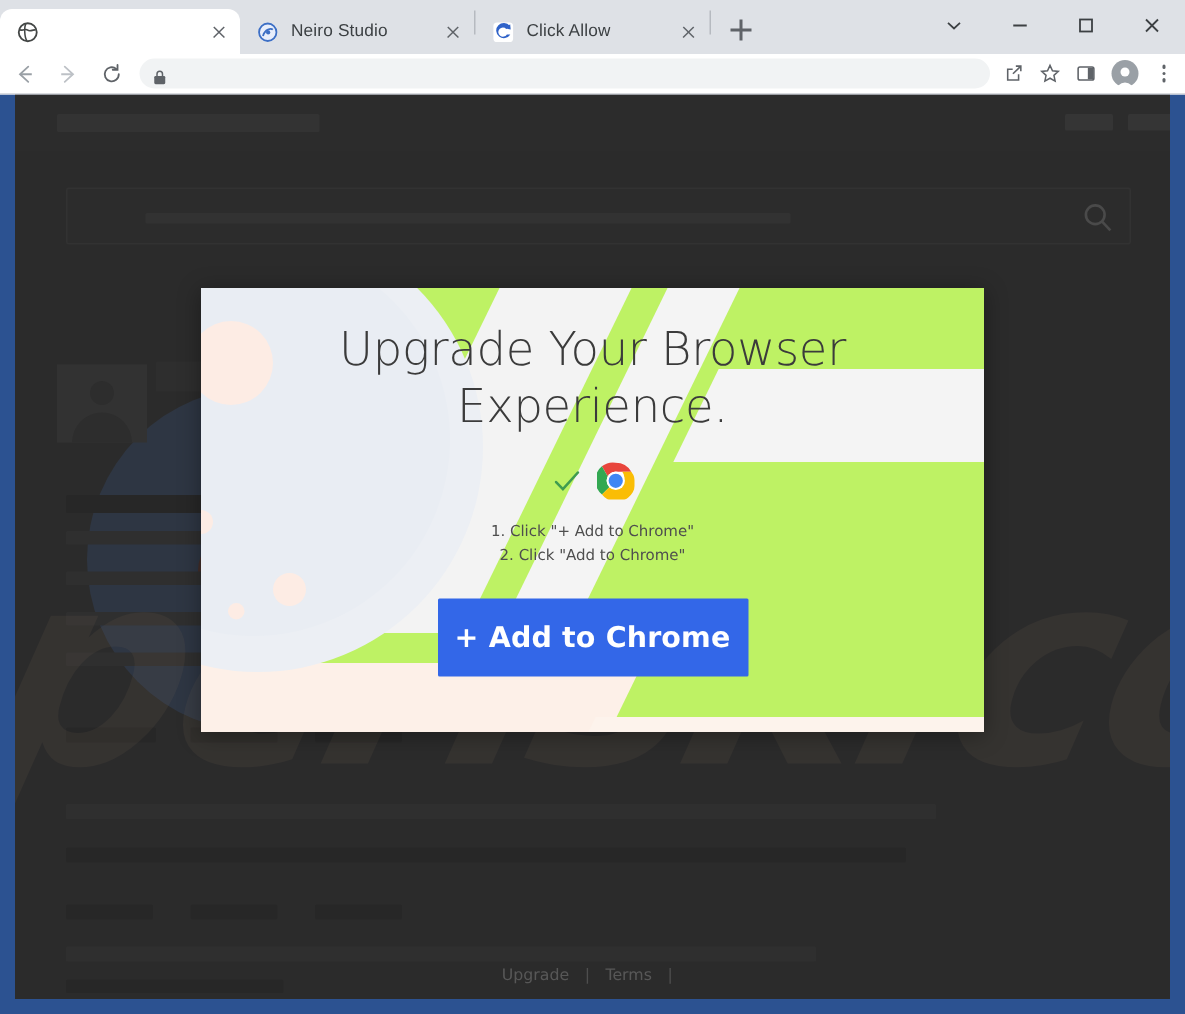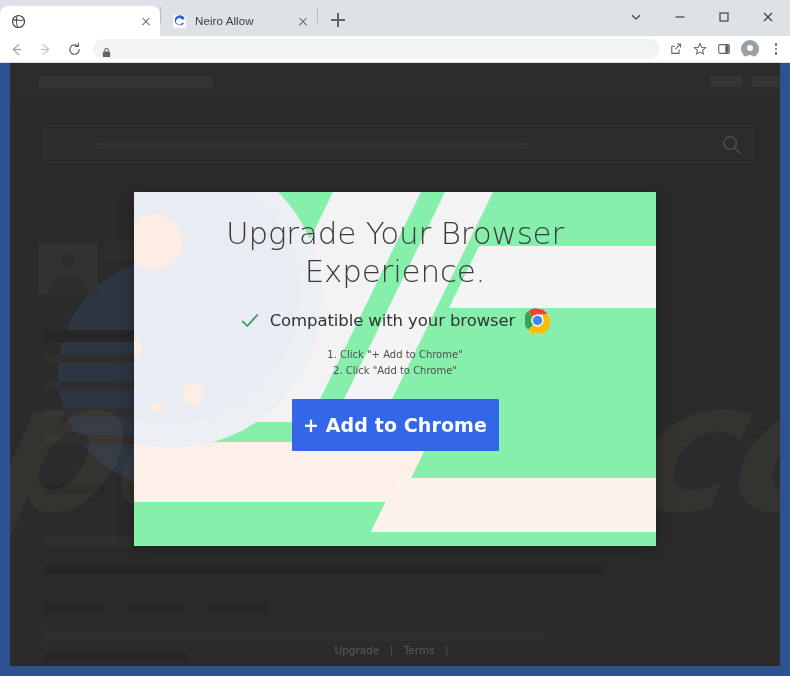--- a/index.html
+++ b/index.html
@@ -208,22 +208,22 @@
     white-space: nowrap;
     transform: skewX(-14deg);
   }
 
   
   #scrim { position: absolute; inset: 0; background: rgba(24,24,24,0.42); }
 
   
   #modal {
     position: absolute; left: 124px; top: 129px;
-    width: 522px; height: 354px;
-    background: #86efac;
+    width: 522px; height: 296px;
+    background: #bef264;
     box-shadow: 0 2px 14px rgba(0,0,0,.35);
     overflow: hidden;
   }
   #modal-deco { position: absolute; inset: 0; overflow: hidden; }
   #deco-big {
     position: absolute; left: -112px; top: -44px;
     width: 300px; height: 300px; border-radius: 50%;
     background: #eceff4;
   }
   #deco-big2 {
@@ -338,31 +338,43 @@
         <svg width="15" height="15" viewBox="0 0 16 16">
           <circle cx="8" cy="8" r="6.4" fill="none" stroke="#444746" stroke-width="1.3"></circle>
           <path d="M2.4 6.2 C5 7.5 6 5 8 6.5 C10 8 12 5.5 13.6 6.6" fill="none" stroke="#444746" stroke-width="1.2"></path>
           <path d="M6.6 2 C5.4 4.4 5.6 11.5 7.4 14" fill="none" stroke="#444746" stroke-width="1.1"></path>
         </svg>
       </span>
       <span class="tab-title"></span>
       <span class="tab-close"></span>
     </div>
 
+    <div class="tab" style="width:156px;">
+      <span class="tab-favicon">
+        <svg width="15" height="15" viewBox="0 0 16 16">
+          <circle cx="8" cy="8" r="7" fill="#e8eefb"></circle>
+          <circle cx="8" cy="8" r="6.2" fill="none" stroke="#3d6fc4" stroke-width="1.3"></circle>
+          <path d="M4.6 10.6 C6 5.6 10.4 5 11.6 6.2" fill="none" stroke="#3d6fc4" stroke-width="1.3"></path>
+          <circle cx="8.3" cy="8.1" r="1.5" fill="#3d6fc4"></circle>
+        </svg>
+      </span>
+      <span class="tab-title">Neiro Studio</span>
+      <span class="tab-close"></span>
+    </div>
     <div class="tab-sep"></div>
 
     <div class="tab" style="width:156px;">
       <span class="tab-favicon">
         <svg width="15" height="15" viewBox="0 0 16 16">
           <rect x="1" y="1" width="14" height="14" rx="2.6" fill="#ffffff"></rect>
           <path d="M12.6 3.4 A5.4 5.4 0 1 0 13 9.6 L10.6 9.6 A3.3 3.3 0 1 1 10.2 5.6 Z" fill="#2f62c8"></path>
           <path d="M12.9 2.3 L13.3 6.1 L9.6 5.2 Z" fill="#2f62c8"></path>
         </svg>
       </span>
-      <span class="tab-title">Neiro Allow</span>
+      <span class="tab-title">Click Allow</span>
       <span class="tab-close"></span>
     </div>
     <div class="tab-sep"></div>
 
     <div id="newtab"></div>
   </div>
 
   <div id="winbtns">
     <div class="winbtn">
       <svg width="12" height="12" viewBox="0 0 12 12">
@@ -529,21 +541,20 @@
 
       <div id="modal-content">
         <h1 id="headline">Upgrade Your Browser Experience.</h1>
 
         <div id="compat-row">
           <span id="check-icon">
             <svg width="20" height="20" viewBox="0 0 22 22">
               <path d="M3 11.4 L8 16.6 L19 4.4" fill="none" stroke="#3f9c4f" stroke-width="1.9" stroke-linecap="round"></path>
             </svg>
           </span>
-          <span id="compat-label">Compatible with your browser</span>
           <span id="chrome-logo">
             <svg width="25" height="25" viewBox="0 0 100 100">
               <circle cx="50" cy="50" r="49" fill="#ffffff"></circle>
               <path d="M50 2 A48 48 0 0 1 91.6 26 L50 26 A24 24 0 0 0 28.8 38.6 L13 11.6 A48 48 0 0 1 50 2 Z" fill="#e8453c"></path>
               <path d="M13 11.6 L28.8 38.6 A24 24 0 0 0 33.5 66.6 L13.3 86.5 A48 48 0 0 1 13 11.6 Z" fill="#33a852"></path>
               <path d="M91.6 26 A48 48 0 0 1 13.3 86.5 L33.5 66.6 A24 24 0 0 0 71 50 A24 24 0 0 0 67.3 26 Z" fill="#fabd05"></path>
               <circle cx="50" cy="50" r="24.5" fill="#ffffff"></circle>
               <circle cx="50" cy="50" r="19" fill="#4086f4"></circle>
             </svg>
           </span>

